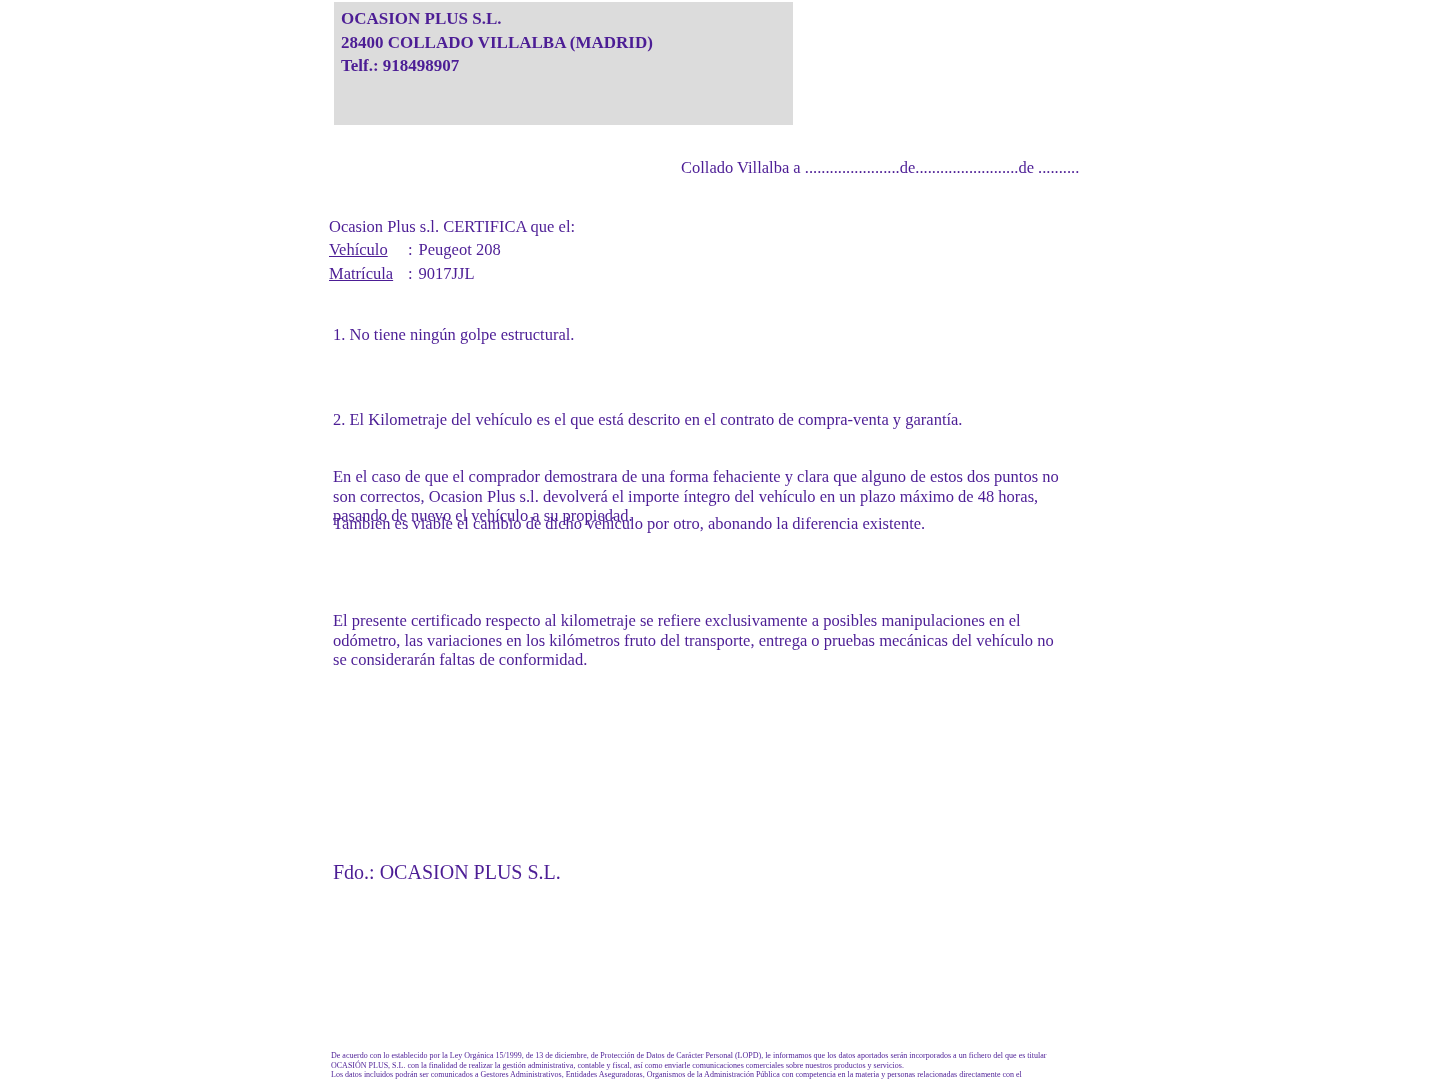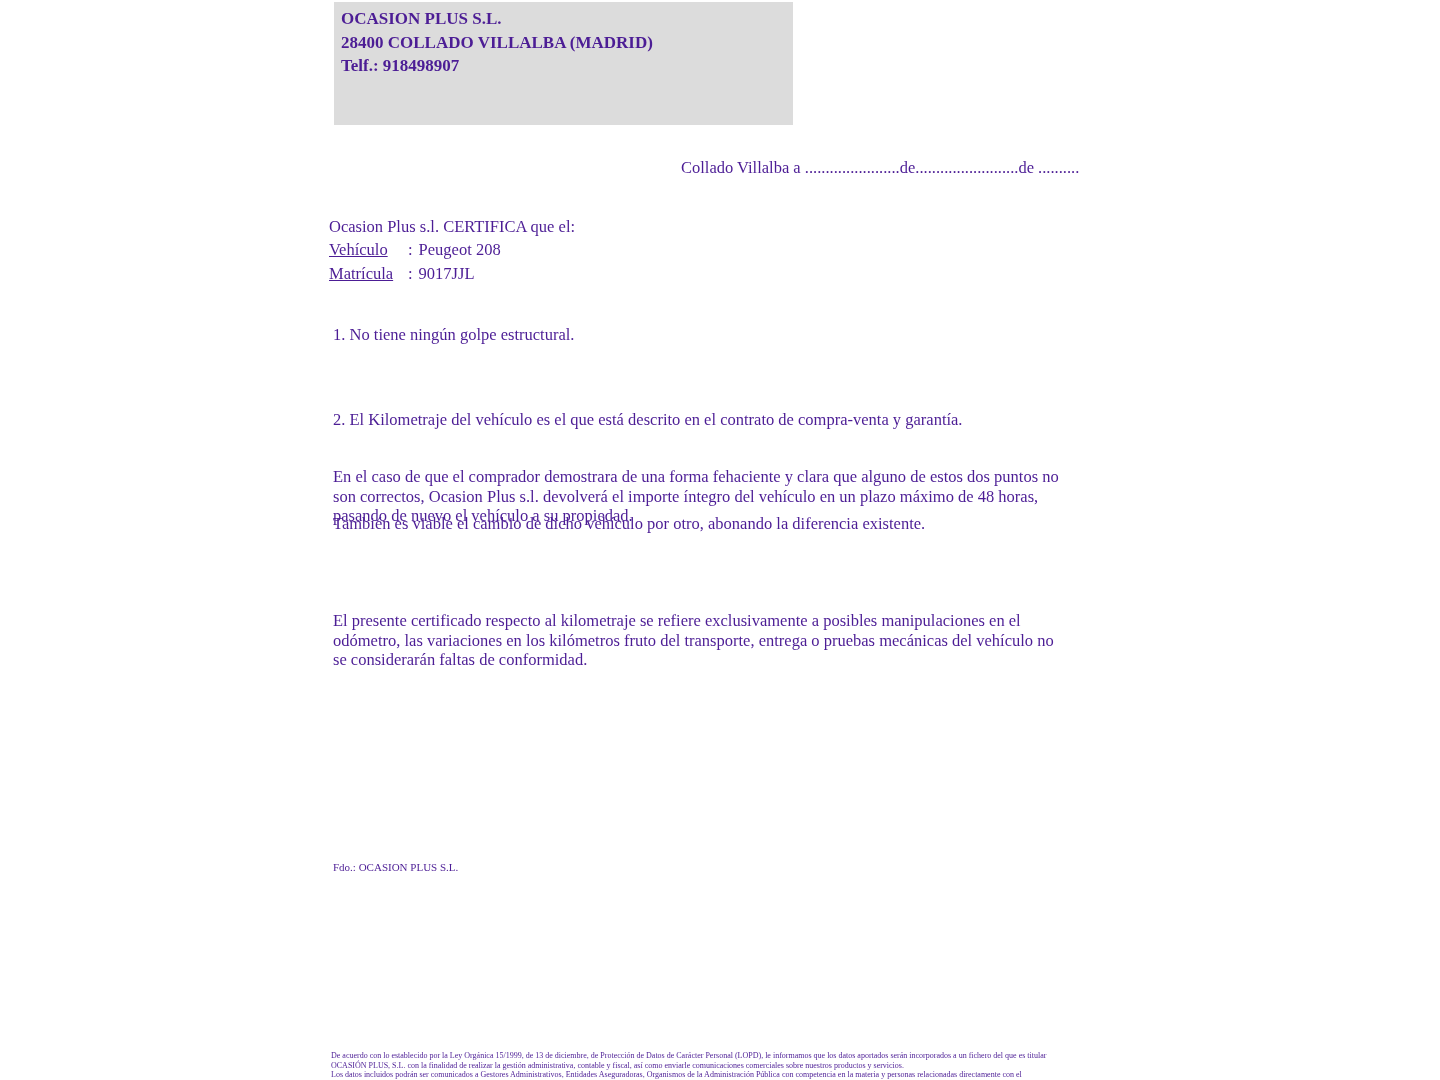--- a/index.html
+++ b/index.html
@@ -55,21 +55,21 @@
     line-height: 19.6px;
     white-space: pre-line;
   }
   .para-a { top: 439px; margin-top: 28px; }
   .para-b { top: 514px; }
   .para-c { top: 553px; }
   .para-d { top: 611px; }
 
   .signature {
     left: 333px; top: 861px;
-    font-size: 11px;
+    font-size: 20px;
     white-space: nowrap;
   }
 
   .legal {
     left: 331px; top: 1051px;
     width: 900px;
     font-size: 8px;
     line-height: 9.7px;
     white-space: pre-line;
   }

